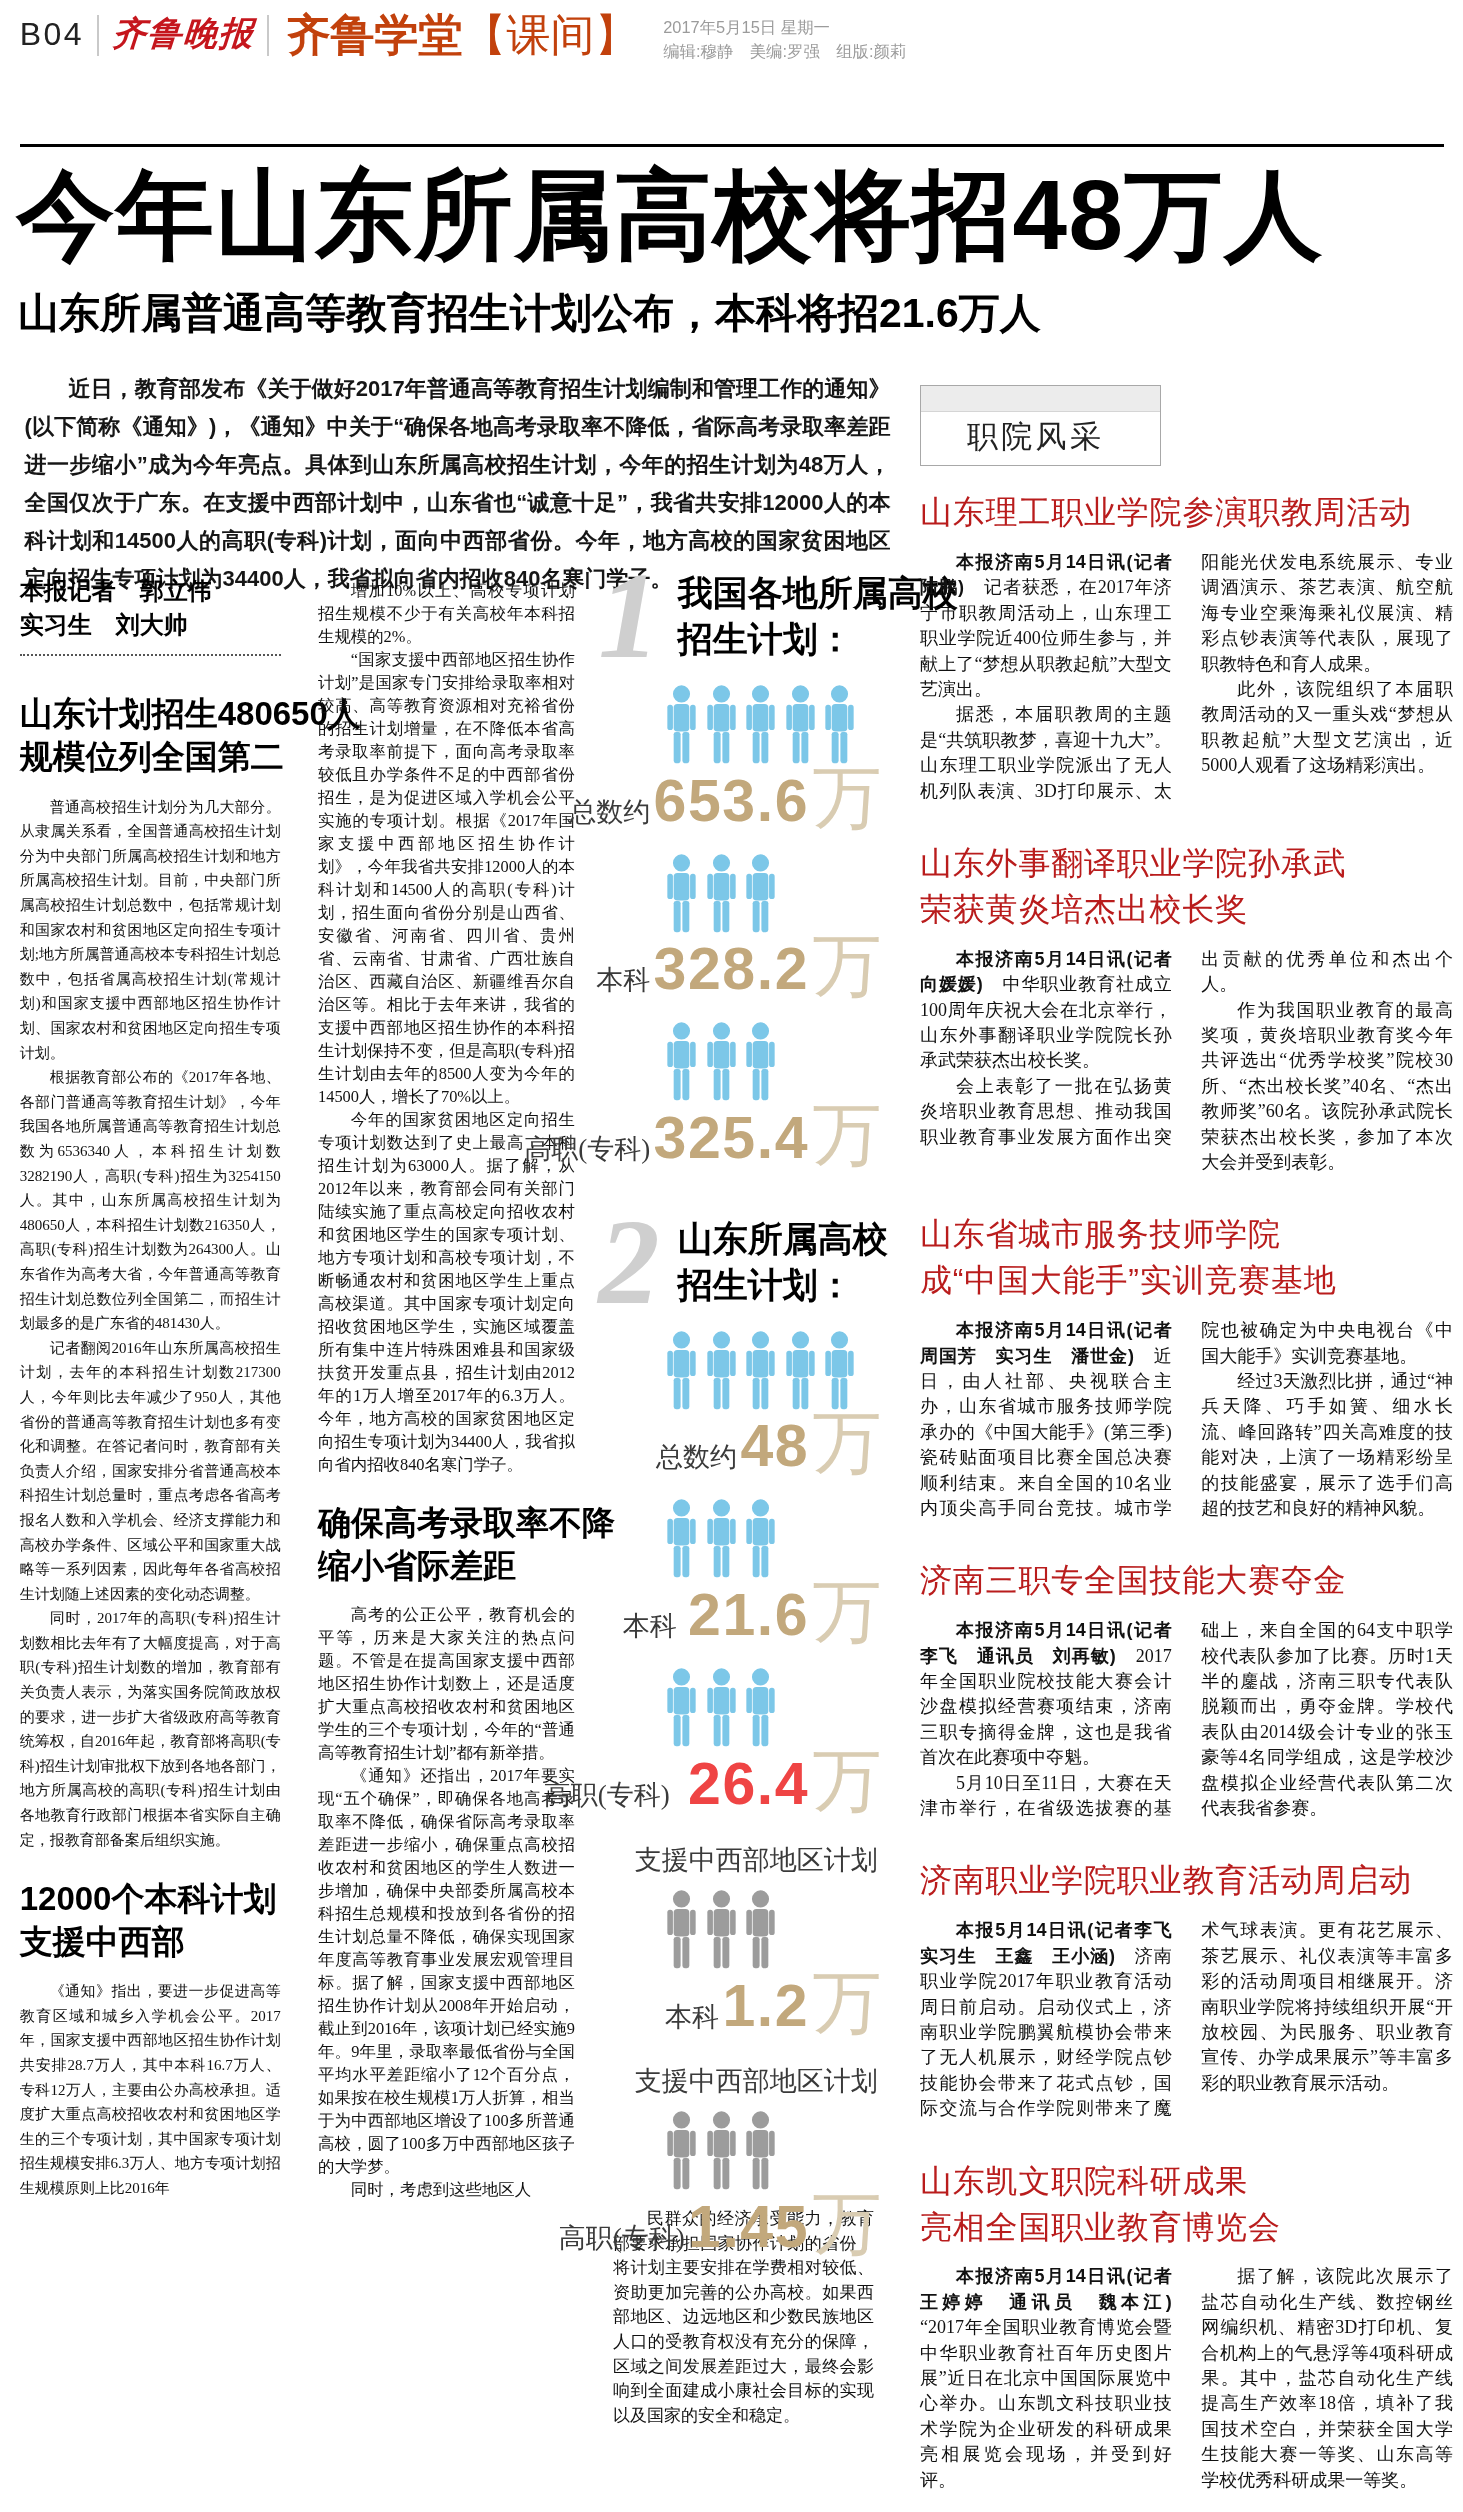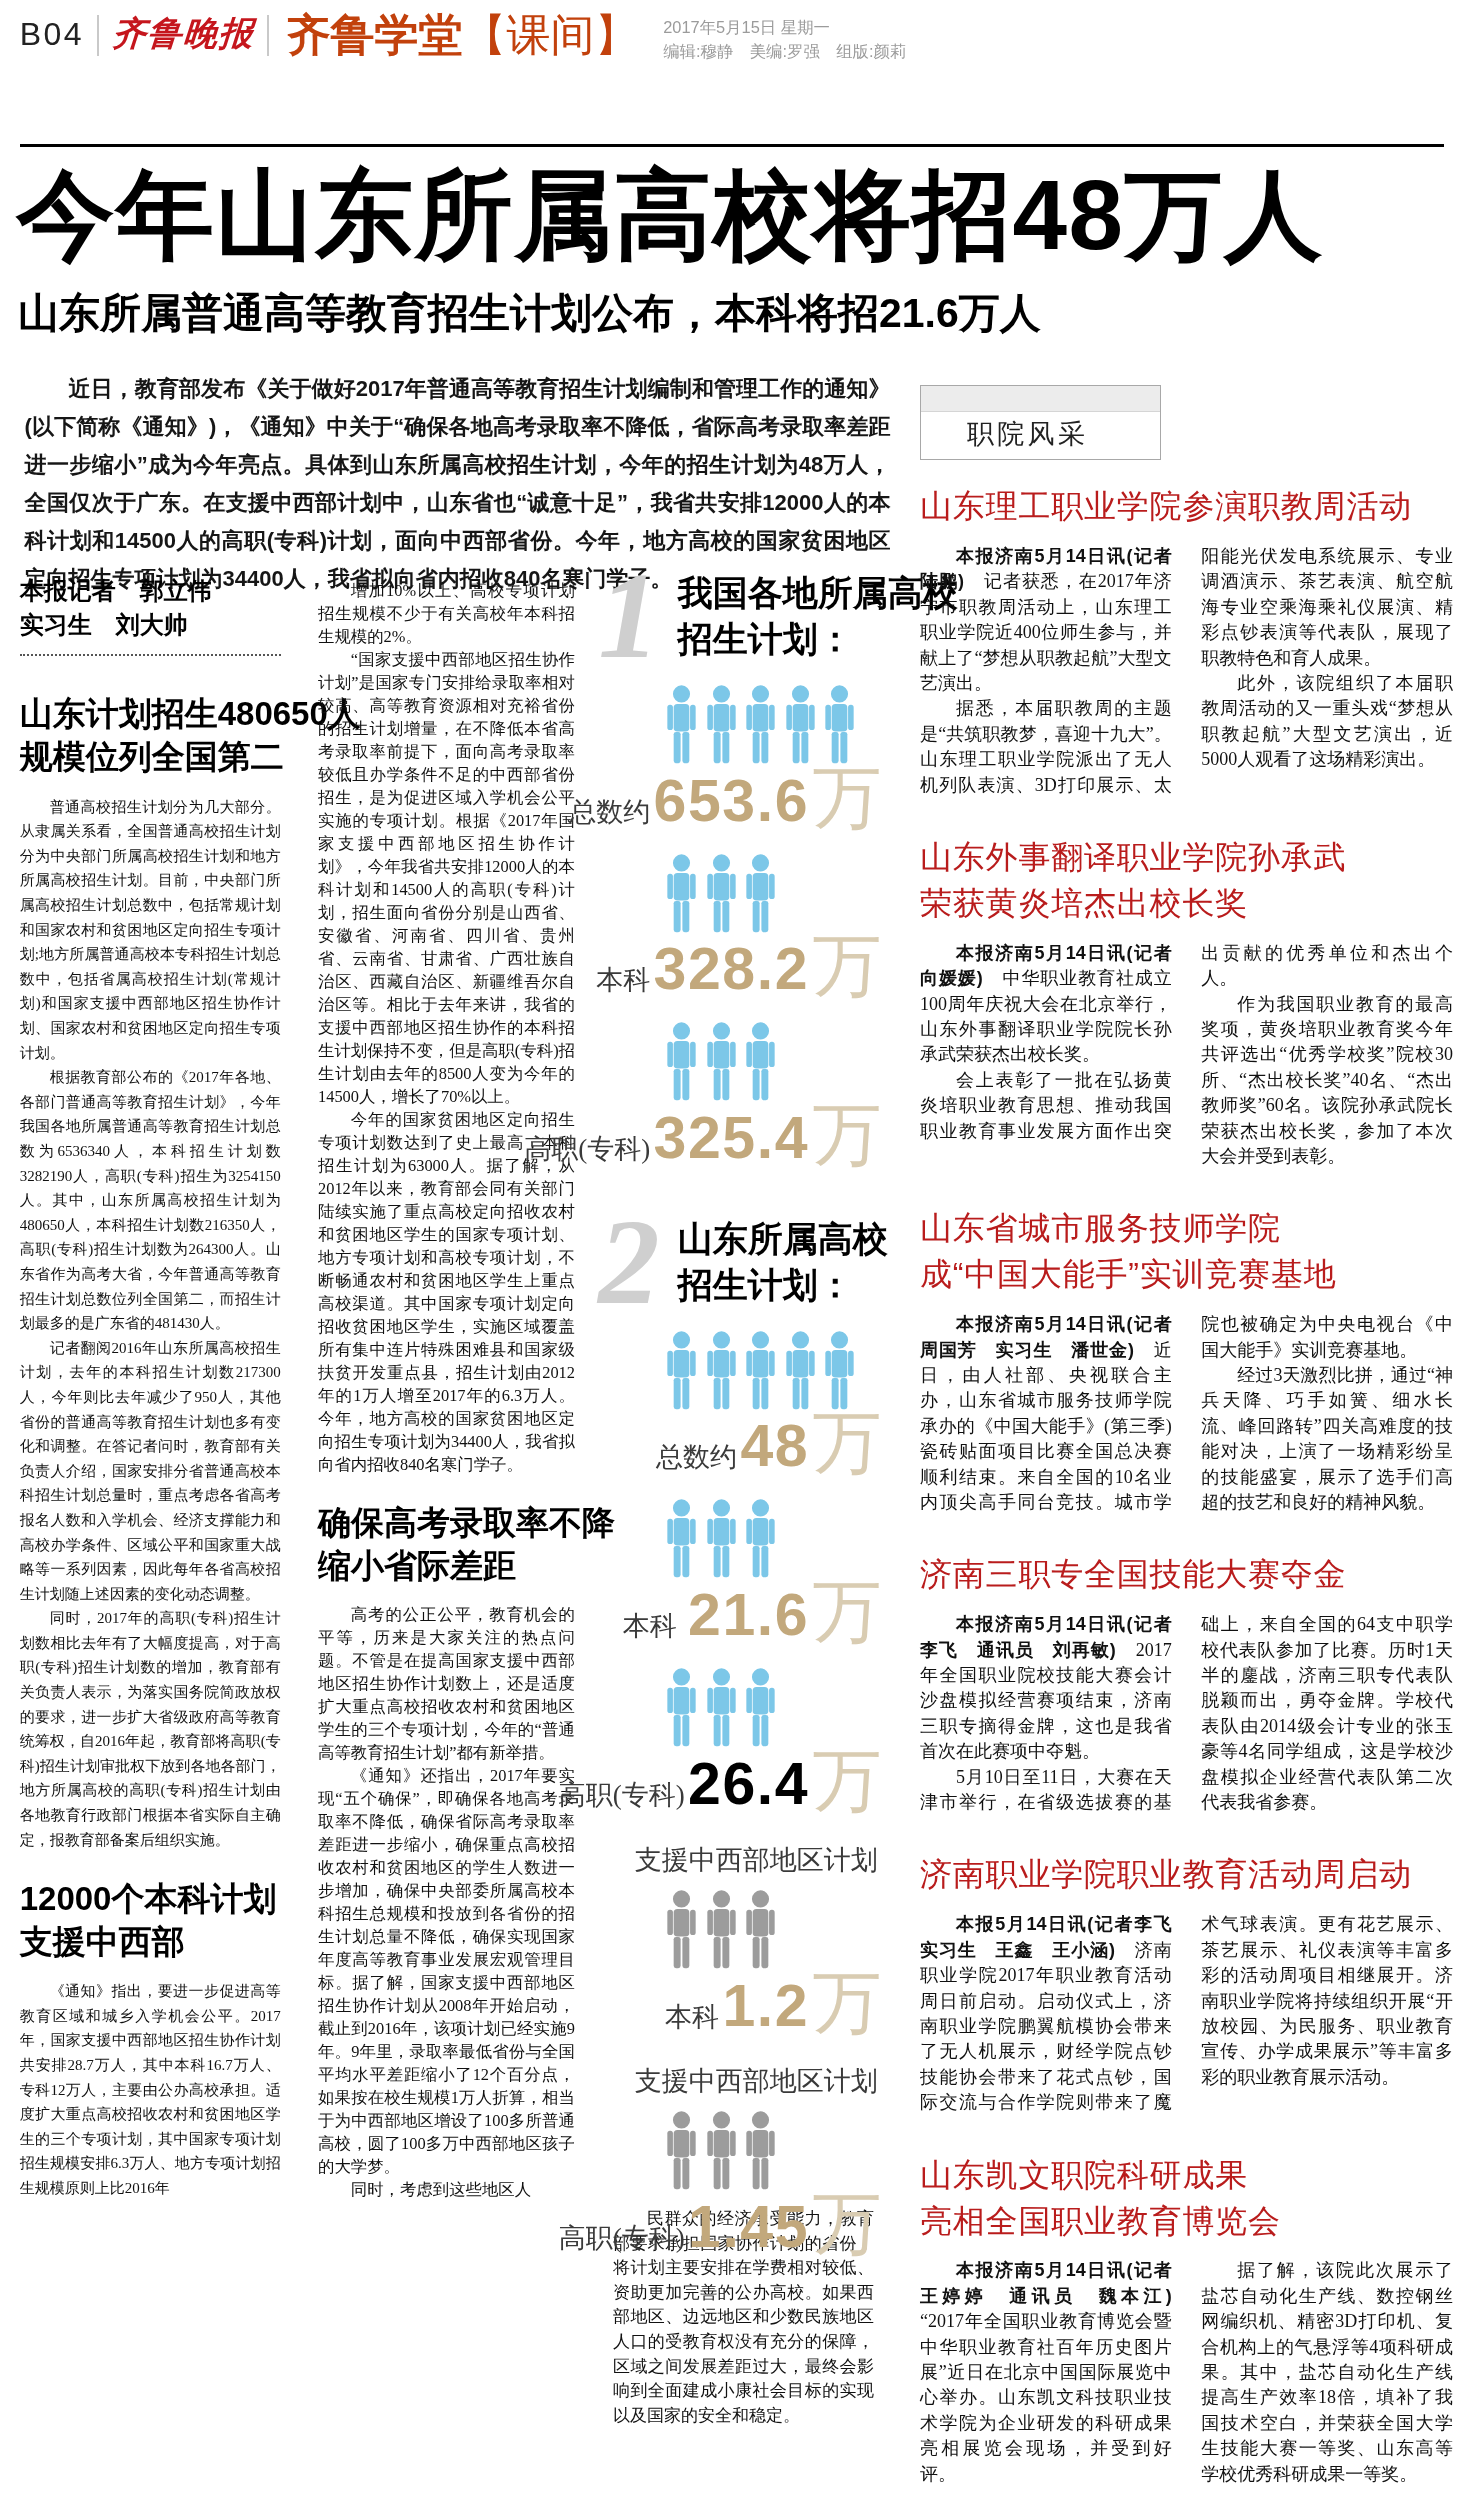--- a/index.html
+++ b/index.html
@@ -46,21 +46,21 @@
   .ig-label{font-family:"Liberation Serif",serif;font-size:27px;color:#3a3a3a;margin-right:3.3px;}
   .ig-val{font-family:"Liberation Sans",sans-serif;font-weight:bold;font-size:59px;letter-spacing:1.6px;line-height:59px;}
   .ig-unit{font-family:"Liberation Serif",serif;font-weight:normal;font-size:69px;line-height:59px;margin-left:3.3px;}
   .ig-overline{font-family:"Liberation Serif",serif;font-size:27px;color:#3a3a3a;text-align:center;margin:16.4px 0 0 24.6px;white-space:nowrap;}
   .ig-sec2{margin-top:33px;}
 
   
   .right-col{left:920px;top:385px;width:533px;}
   .feature-box{width:239px;border:0.8px solid #a8a8a8;margin-bottom:23px;}
   .feature-box .bar{height:24.6px;background:#ececec;border-bottom:0.8px solid #d5d5d5;}
-  .feature-box .lbl{font-family:"Liberation Sans",sans-serif;font-size:27px;color:#222;padding:4.9px 0 6.6px 46px;letter-spacing:3.3px;}
+  .feature-box .lbl{font-family:"Liberation Sans",sans-serif;font-size:31px;color:#222;padding:4.9px 0 6.6px 46px;letter-spacing:3.3px;}
   .article{margin-bottom:36px;}
   .article-title{font-family:"Liberation Sans",sans-serif;font-weight:normal;font-size:32px;line-height:46px;color:#b91c1c;letter-spacing:0.8px;white-space:nowrap;}
   .article-body{margin-top:14.8px;columns:2;column-gap:29.5px;}
   .article-body p{margin:0;font-size:18px;line-height:25.4px;text-align:justify;text-indent:2em;}
   .article-body p strong{font-family:"Liberation Sans",sans-serif;font-weight:bold;}
 </style>
 </head>
 <body>
 
 <div class="abs header">
@@ -339,21 +339,21 @@
           <circle cx="22" cy="12" r="11.5"></circle>
           <rect x="11.5" y="25.5" width="21" height="37" rx="5"></rect>
           <rect x="3" y="26.5" width="7.5" height="34" rx="3.6"></rect>
           <rect x="33.5" y="26.5" width="7.5" height="34" rx="3.6"></rect>
           <rect x="11.5" y="63" width="9.3" height="42" rx="3.2"></rect>
           <rect x="23.2" y="63" width="9.3" height="42" rx="3.2"></rect>
         </svg></span>
     </div>
     <div class="ig-value">
       <span class="ig-label">高职(专科)</span>
-      <span class="ig-val" style="color: #000000;">26.4</span>
+      <span class="ig-val" style="color: #ef4444; margin-left: 15px;">26.4</span>
       <span class="ig-unit" style="color: rgb(217, 204, 178);">万</span>
     </div>
     <div class="ig-overline">支援中西部地区计划</div>
     <div class="ig-icons" style="color: rgb(156, 156, 156);">
       <span class="person"><svg viewBox="0 0 44 106" width="33" height="79" fill="currentColor" xmlns="http://www.w3.org/2000/svg">
           <circle cx="22" cy="12" r="11.5"></circle>
           <rect x="11.5" y="25.5" width="21" height="37" rx="5"></rect>
           <rect x="3" y="26.5" width="7.5" height="34" rx="3.6"></rect>
           <rect x="33.5" y="26.5" width="7.5" height="34" rx="3.6"></rect>
           <rect x="11.5" y="63" width="9.3" height="42" rx="3.2"></rect>

